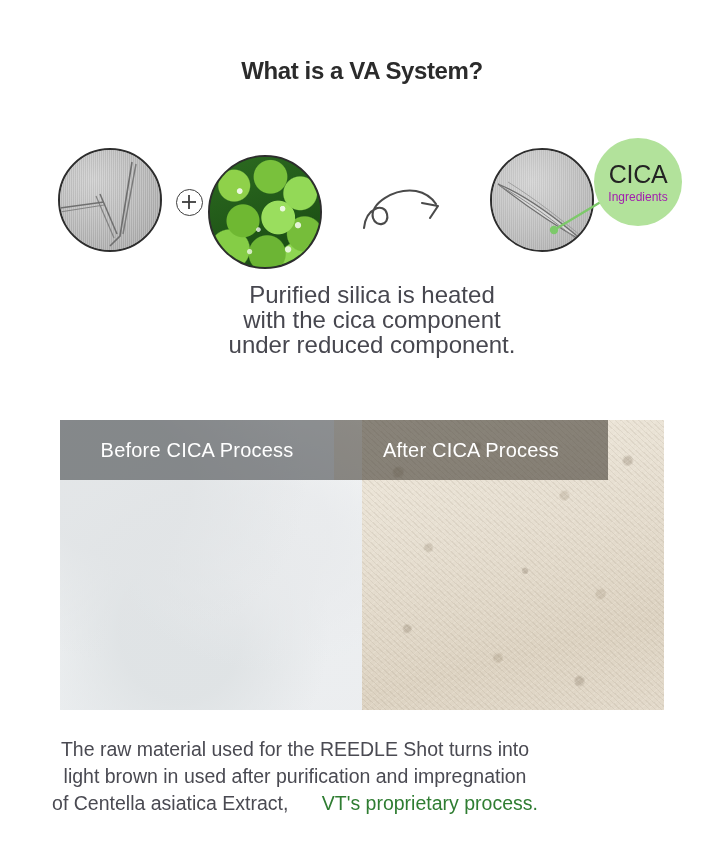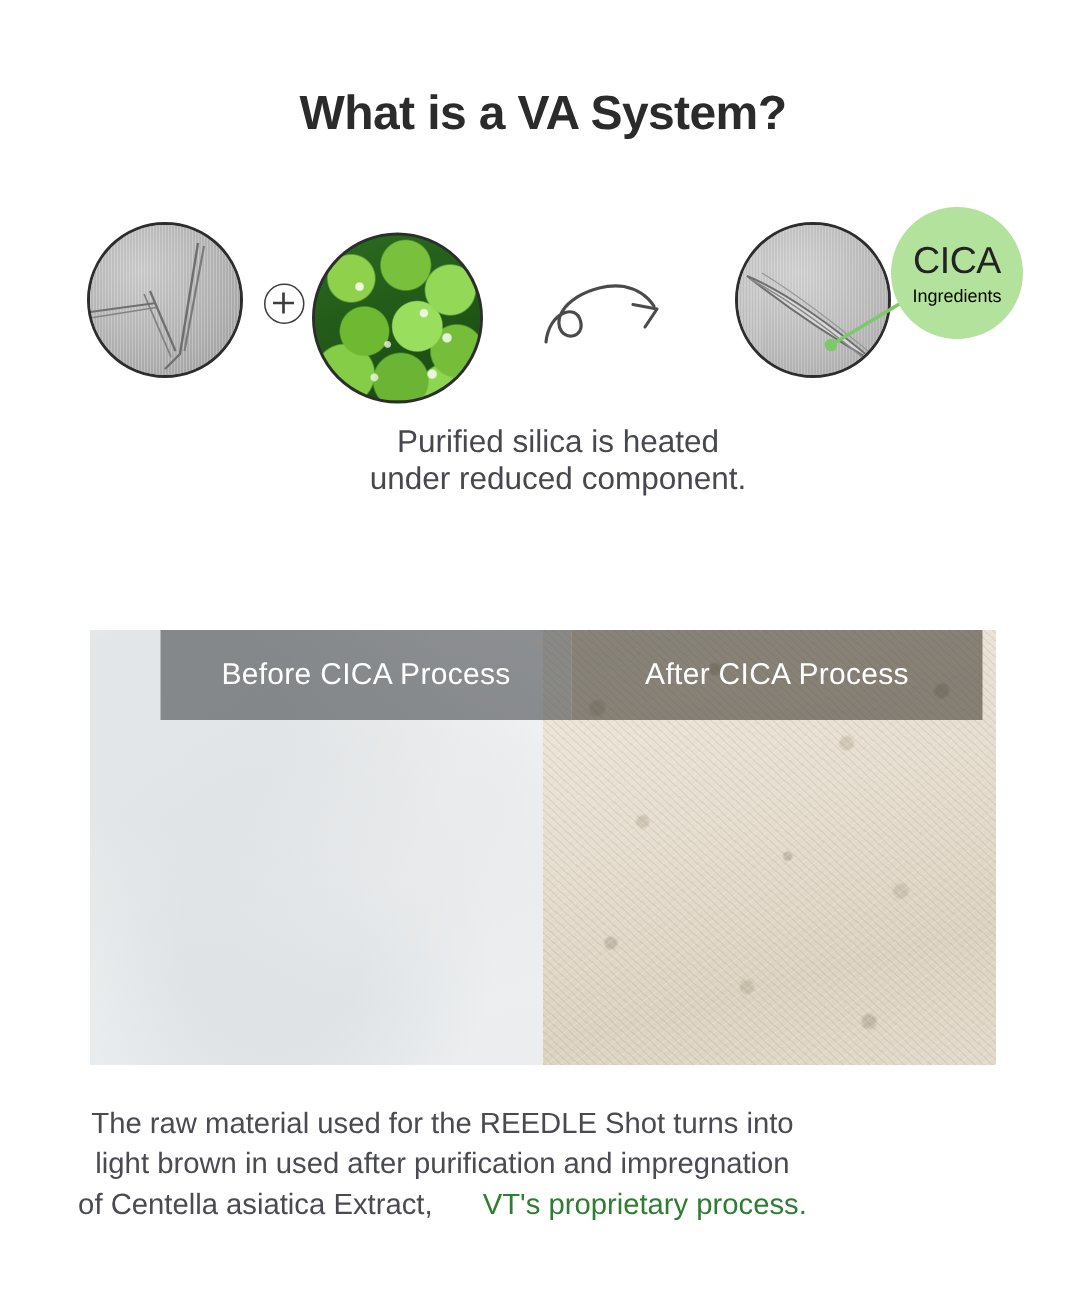--- a/index.html
+++ b/index.html
@@ -9,21 +9,21 @@
     font-family:"Liberation Sans", sans-serif;
     color:#3c3c3c;
     position:relative;
     overflow:hidden;
   }
 
   
   .title {
     position:absolute; top:57px; left:0; width:724px;
     text-align:center;
-    font-size:32px; font-weight:700; letter-spacing:-0.4px;
+    font-size:24px; font-weight:700; letter-spacing:-0.4px;
     color:#2b2b2b;
   }
 
   
   .diagram { position:absolute; top:138px; left:0; width:724px; height:130px; }
 
   .circ {
     position:absolute; border-radius:50%;
     border:2px solid #2d2d2d;
     overflow:hidden;
@@ -79,25 +79,25 @@
   }
 
   
   .cica-badge {
     position:absolute; left:594px; top:0px; width:88px; height:88px;
     border-radius:50%; background:#b2e29b;
     display:flex; flex-direction:column; align-items:center; justify-content:center;
     line-height:1;
   }
   .cica-badge .cica-main { font-size:25px; color:#232323; letter-spacing:-0.3px; }
-  .cica-badge .cica-sub  { font-size:12px; color:#000000; margin-top:4px; }
+  .cica-badge .cica-sub  { font-size:12px; color:#a21caf; margin-top:4px; }
 
   
   .captions { position:absolute; top:282px; left:0; width:724px; display:flex; }
-  .cap { flex:1; text-align:center; font-size:21px; line-height:25px; color:#47474f; }
+  .cap { flex:1; text-align:center; font-size:24px; line-height:25px; color:#47474f; }
   .cap-left  { padding:0 20px 0 40px; }
   .cap-right { padding:0 40px 0 20px; }
 
   
   .ba { position:absolute; left:60px; top:420px; width:604px; height:290px; overflow:hidden; }
   .ba-half { position:absolute; top:0; height:290px; }
 
   .ba-before { left:0; width:302px;
     background:
       radial-gradient(ellipse at 18% 22%, rgba(225,228,230,.9) 0 22%, transparent 55%),
@@ -120,21 +120,21 @@
       radial-gradient(circle at 72% 90%, rgba(118,103,84,.27) 0 1.1%, transparent 1.8%),
       linear-gradient(165deg, #efe9dd 0%, #e6ded0 40%, #ddd3c2 75%, #e3dacb 100%);
   }
   .ba-after::after {
     content:""; position:absolute; inset:0;
     background:
       repeating-linear-gradient(43deg, rgba(120,106,86,.10) 0 1px, transparent 1px 4px),
       repeating-linear-gradient(-37deg, rgba(255,250,240,.14) 0 1px, transparent 1px 5px);
   }
 
-  .ba-labels { position:absolute; top:0; left:0; width:548px; height:60px; display:flex;margin-left:47px; }
+  .ba-labels { position:absolute; top:0; left:0; width:548px; height:60px; display:flex; }
   .ba-label {
     flex:1; display:flex; align-items:center; justify-content:center;
     font-size:20px; color:#ffffff; letter-spacing:.2px;
   }
   .ba-label.lbl-before { background:rgba(75,78,80,.62); }
   .ba-label.lbl-after  { background:rgba(62,56,48,.58); }
 
   
   .footer {
     position:absolute; top:736px; left:0; width:590px;
@@ -194,20 +194,21 @@
 
   <div class="cica-badge">
     <span class="cica-main">CICA</span>
     <span class="cica-sub">Ingredients</span>
   </div>
 </div>
 
 <div class="captions">
   <div class="cap cap-left">
     <div>Purified silica is heated</div>
+    <div>with the cica component</div>
     <div>under reduced component.</div>
   </div>
 </div>
 
 <div class="ba">
   <div class="ba-half ba-before"></div>
   <div class="ba-half ba-after"></div>
   <div class="ba-labels">
     <div class="ba-label lbl-before">Before CICA Process</div>
     <div class="ba-label lbl-after">After CICA Process</div>

